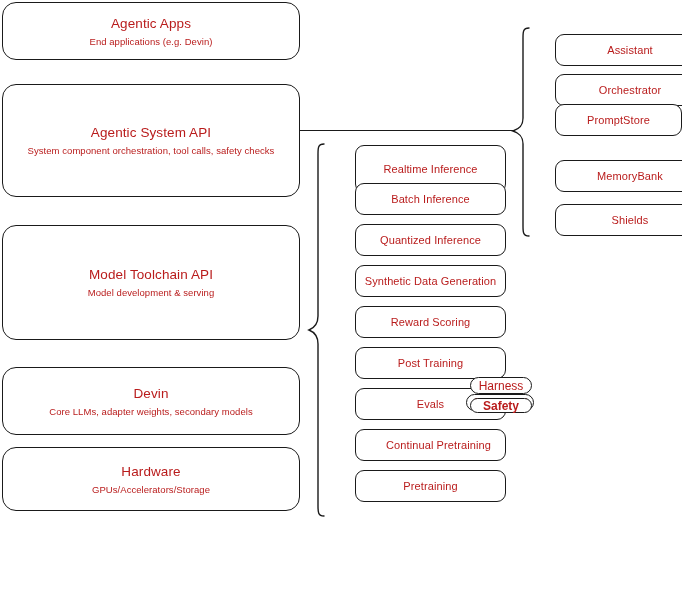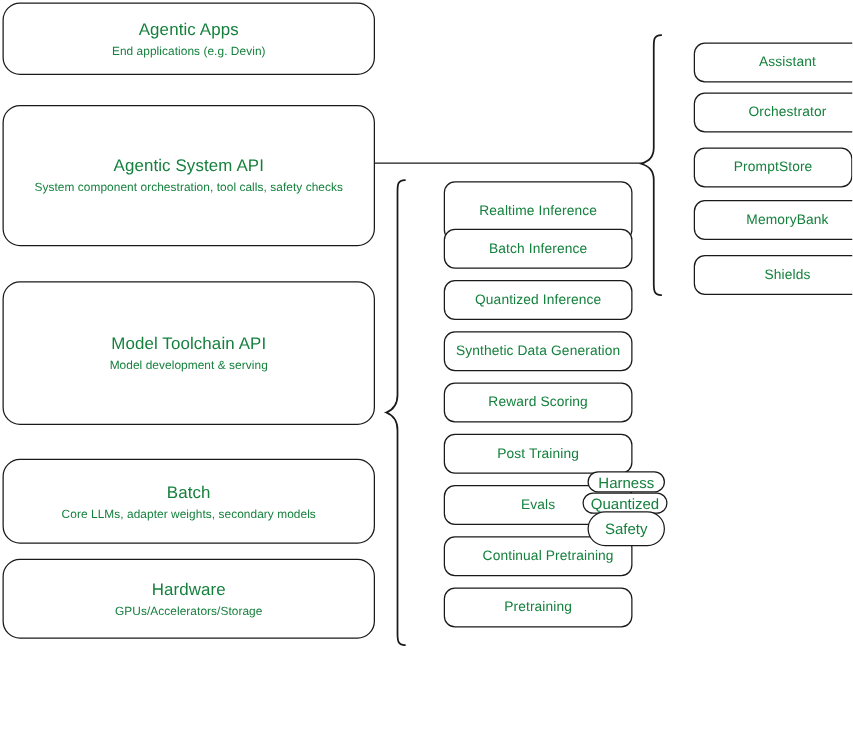--- a/index.html
+++ b/index.html
@@ -19,21 +19,21 @@
   .node {
     position: absolute;
     box-sizing: border-box;
     border: 1.4px solid #1a1a1a;
     background: #ffffff;
     display: flex;
     flex-direction: column;
     align-items: center;
     justify-content: center;
     text-align: center;
-    color: #15803d;
+    color: #b91c1c;
     z-index: 3;
   }
   
   .layer {
     border-radius: 14px;
     padding: 4px 10px;
   }
   .layer .title {
     font-size: 13.5px;
     line-height: 17px;
@@ -91,21 +91,21 @@
     <div class="title">Agentic System API</div>
     <div class="subtitle">System component orchestration, tool calls, safety checks</div>
   </div>
 
   <div class="node layer" style="left:2px; top:225px; width:298px; height:115px;">
     <div class="title">Model Toolchain API</div>
     <div class="subtitle">Model development &amp; serving</div>
   </div>
 
   <div class="node layer" style="left:2px; top:367px; width:298px; height:68px;">
-    <div class="title">Batch</div>
+    <div class="title">Devin</div>
     <div class="subtitle">Core LLMs, adapter weights, secondary models</div>
   </div>
 
   <div class="node layer" style="left:2px; top:447px; width:298px; height:64px;">
     <div class="title">Hardware</div>
     <div class="subtitle">GPUs/Accelerators/Storage</div>
   </div>
 
 
   <div class="connector" style="left:300px; top:130px; width:215px; height:1.4px;"></div>
@@ -143,37 +143,37 @@
   <div class="node chip" style="left:330px; top:470px; width:151px; height:32px;">
     <span>Pretraining</span>
   </div>
 
   <div class="node pill" style="left:470px; top:377px; width:62px; height:17px;">
     <span>Harness</span>
   </div>
   <div class="node pill" style="left:466px; top:394px; width:68px; height:17px;">
     <span>Quantized</span>
   </div>
-  <div class="node pill" style="left:470px; top:409px; width:62px; height:28px;">
+  <div class="node pill" style="left:470px; top:398px; width:62px; height:15px;font-weight:bold;">
     <span>Safety</span>
   </div>
 
   <div class="brace-wrap" style="left:512px; top:26px; width:18px; height:212px;">
     <svg width="18" height="212" viewBox="0 0 18 212" fill="none">
       <path d="M17 2 C11 2 11 6 11 12 L11 92 C11 100 7 103 1 105 C7 107 11 110 11 118 L11 200 C11 206 11 210 17 210" stroke="#1a1a1a" stroke-width="1.4" fill="none" stroke-linecap="round"></path>
     </svg>
   </div>
 
   <div class="node chip" style="left:530px; top:34px; width:150px; height:32px;">
     <span>Assistant</span>
   </div>
   <div class="node chip" style="left:530px; top:74px; width:150px; height:32px;">
     <span>Orchestrator</span>
   </div>
-  <div class="node chip" style="left:530px; top:118px; width:127px; height:32px;">
+  <div class="node chip" style="left:530px; top:104px; width:127px; height:32px;">
     <span>PromptStore</span>
   </div>
   <div class="node chip" style="left:530px; top:160px; width:150px; height:32px;">
     <span>MemoryBank</span>
   </div>
   <div class="node chip" style="left:530px; top:204px; width:150px; height:32px;">
     <span>Shields</span>
   </div>
 
 </div>

